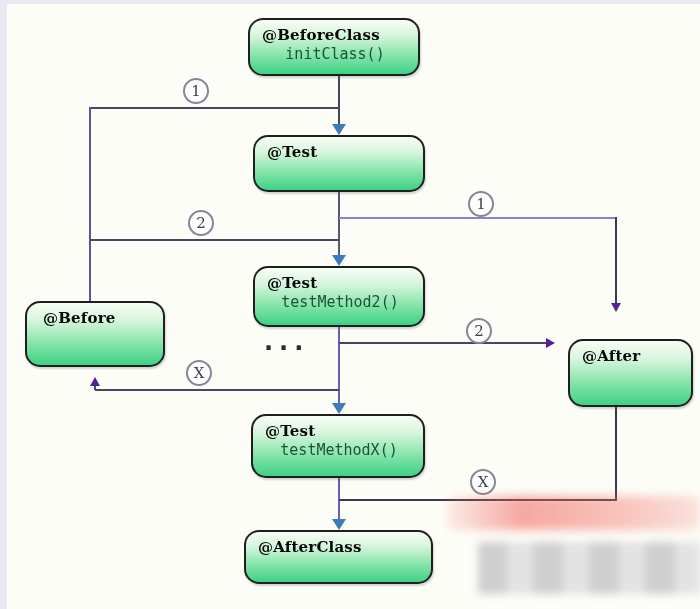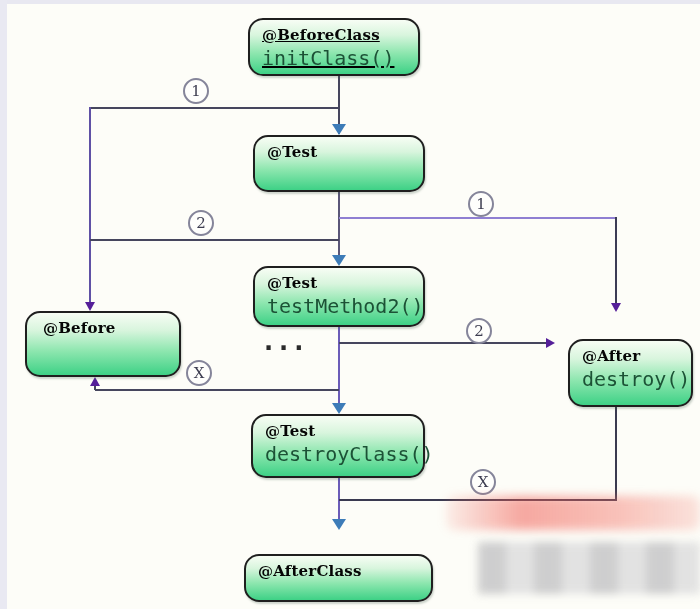--- a/index.html
+++ b/index.html
@@ -19,21 +19,21 @@
     box-shadow:1px 2px 2px rgba(60,90,70,0.25);
     padding:5px 10px 4px 12px;
     box-sizing:border-box;
   }
   .node .ann{
     display:block;font-family:"DejaVu Serif",serif;font-weight:bold;
     font-size:15px;line-height:1.35;color:#050505;letter-spacing:0.2px;
   }
   .node .meth{
     display:block;font-family:"DejaVu Sans Mono",monospace;
-    font-size:20px;line-height:1.3;color:#1c5236;
+    font-size:15px;line-height:1.3;color:#1c5236;text-align:center;
   }
 
   
   .ln{position:absolute;background:#46465e;}
   .ln.h{height:2px;}
   .ln.v{width:2px;}
 
   
   .arr{position:absolute;width:0;height:0;}
   .arr.blue-down{border-left:7px solid transparent;border-right:7px solid transparent;border-top:11px solid #3d7cb8;}
@@ -100,48 +100,47 @@
 
   <div class="badge" style="left:183px;top:78px;">1</div>
   <div class="badge" style="left:188px;top:210px;">2</div>
   <div class="badge" style="left:186px;top:360px;">X</div>
   <div class="badge" style="left:468px;top:191px;">1</div>
   <div class="badge" style="left:466px;top:318px;">2</div>
   <div class="badge" style="left:470px;top:469px;">X</div>
 
   <div class="ellipsis" style="left:264px;top:334px;">···</div>
 
-  <div class="node" style="left:248px;top:18px;width:172px;height:58px;text-decoration:underline;">
+  <div class="node" style="left:248px;top:18px;width:172px;height:58px;">
     <span class="ann">@BeforeClass</span>
     <span class="meth">initClass()</span>
   </div>
 
   <div class="node" style="left:253px;top:135px;width:172px;height:57px;">
     <span class="ann">@Test</span>
   </div>
 
   <div class="node" style="left:253px;top:266px;width:172px;height:61px;">
     <span class="ann">@Test</span>
     <span class="meth">testMethod2()</span>
   </div>
 
   <div class="node" style="left:251px;top:414px;width:174px;height:64px;">
     <span class="ann">@Test</span>
-    <span class="meth">destroyClass()</span>
+    <span class="meth">testMethodX()</span>
   </div>
 
-  <div class="node" style="left:244px;top:530px;width:189px;height:48px;margin-top:24px;">
+  <div class="node" style="left:244px;top:530px;width:189px;height:54px;">
     <span class="ann">@AfterClass</span>
   </div>
 
-  <div class="node" style="left:25px;top:311px;width:156px;height:66px;padding-left:16px;">
+  <div class="node" style="left:25px;top:301px;width:140px;height:66px;padding-left:16px;">
     <span class="ann">@Before</span>
   </div>
 
   <div class="node" style="left:568px;top:312px;width:125px;height:68px;margin-top:27px;">
     <span class="ann">@After</span>
-    <span class="meth">destroy()</span>
   </div>
 
   <div class="wm-pink"></div>
   <div class="wm-gray"></div>
 
 </div>
 
 </body></html>

